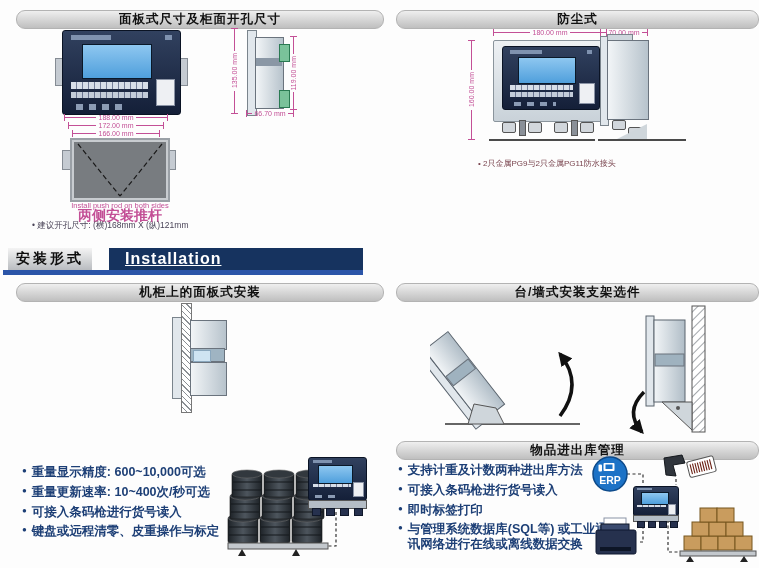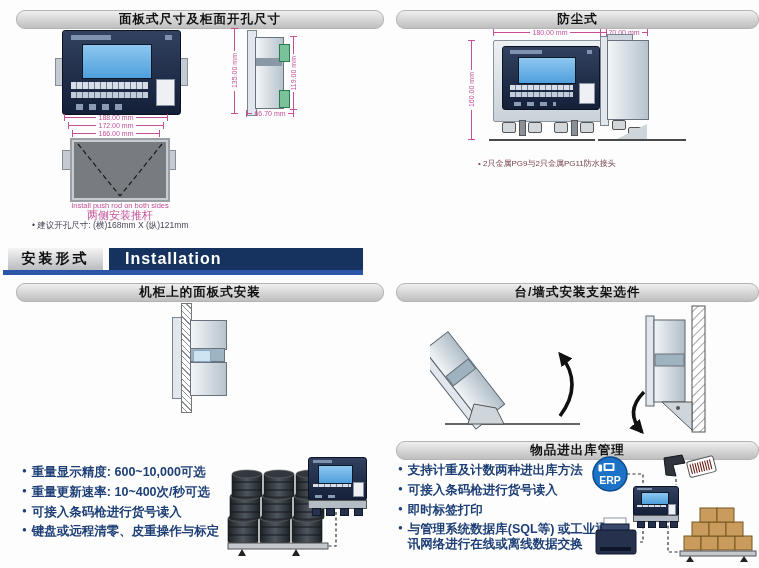--- a/index.html
+++ b/index.html
@@ -51,21 +51,21 @@
   .vdim::before,.vdim::after{content:"";position:absolute;left:1px;width:7px;height:1px;background:var(--mag);}
   .vdim::before{top:0;} .vdim::after{bottom:0;}
   .vdim .ln{flex:1;width:1px;background:var(--mag);}
   .vdim .tx{font-size:7px;color:var(--mag);writing-mode:vertical-rl;transform:rotate(180deg);
     line-height:9px;white-space:nowrap;padding:2px 0;}
 
   .graytab{position:absolute;background:#c5cbd2;border:1px solid #858c94;}
   .note{position:absolute;font-size:8.5px;color:#4a4458;}
   .pushrod{position:absolute;text-align:center;color:var(--mag);}
   .pushrod .en{font-size:7.5px;line-height:9px;}
-  .pushrod .cn{font-size:11px;line-height:10px;}
+  .pushrod .cn{font-size:14px;line-height:10px;font-weight:bold;}
 
   .encl{position:absolute;background:linear-gradient(180deg,#eef1f4,#c9d2d9);
     border:1px solid #8a949c;border-radius:2px;}
   .conn{position:absolute;background:#d2d7dc;border:1px solid #555;border-radius:2px;}
   .clamp{position:absolute;background:#8a9098;border:1px solid #555;}
   .ground{position:absolute;background:#4a4a4a;}
 
   .hatch{position:absolute;border:1px solid #777;
     background:repeating-linear-gradient(45deg,#fff 0,#fff 3px,#8a8f94 3px,#8a8f94 4px);}
   .bezel{position:absolute;background:#e1e7ec;border:1px solid #7a848c;}
@@ -187,22 +187,22 @@
   </div>
   <div class="bezel" style="left:600px;top:36px;width:7px;height:88px;"></div>
   <div style="position:absolute;left:607px;top:34px;width:24px;height:7px;background:#cfd7dd;border:1px solid #7a848c;"></div>
   <div class="gbody" style="left:607px;top:40px;width:40px;height:78px;"></div>
   <div class="conn" style="left:612px;top:120px;width:12px;height:8px;"></div>
   <div class="conn" style="left:628px;top:127px;width:12px;height:8px;"></div>
   <div style="position:absolute;left:617px;top:124px;width:30px;height:15px;background:#cfd6db;clip-path:polygon(0 100%,100% 0,100% 100%);"></div>
   <div class="ground" style="left:598px;top:139px;width:88px;height:2px;"></div>
   <div class="note" style="left:478px;top:158px;font-size:8px;color:#7a454f;">• 2只金属PG9与2只金属PG11防水接头</div>
 
-  <div class="grayseg" style="left:8px;top:248px;width:95px;height:22px;">安装形式</div>
-  <div class="navyseg" style="left:109px;top:248px;width:254px;height:22px;">Installation</div>
+  <div class="grayseg" style="left:8px;top:248px;width:84px;height:22px;">安装形式</div>
+  <div class="navyseg" style="left:109px;top:248px;width:254px;height:22px;text-decoration:underline;">Installation</div>
   <div class="bluebar" style="left:3px;top:270px;width:360px;height:5px;"></div>
 
   <div class="pill" style="left:16px;top:283px;width:366px;">机柜上的面板式安装</div>
   <div>
     <div class="bezel" style="left:172px;top:317px;width:9px;height:80px;"></div>
     <div class="hatch" style="left:181px;top:303px;width:9px;height:108px;"></div>
     <div class="gbody" style="left:190px;top:320px;width:35px;height:28px;"></div>
     <div style="position:absolute;left:190px;top:348px;width:35px;height:14px;background:#9fb4c2;border:1px solid #6a737d;box-sizing:border-box;">
       <div style="position:absolute;left:2px;top:1px;width:16px;height:10px;background:#cfe4f2;border:1px solid #8aa7bd;"></div>
     </div>

